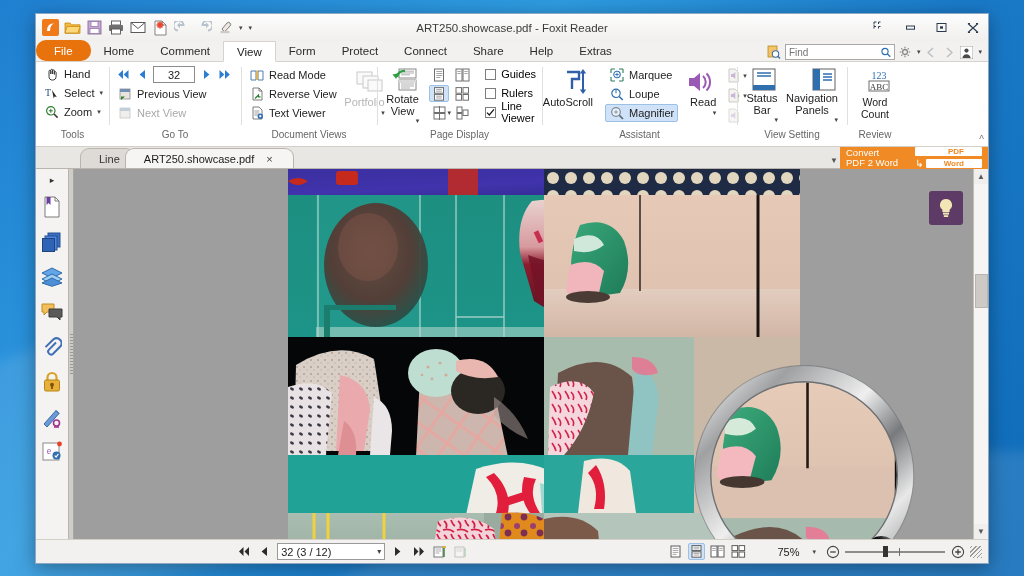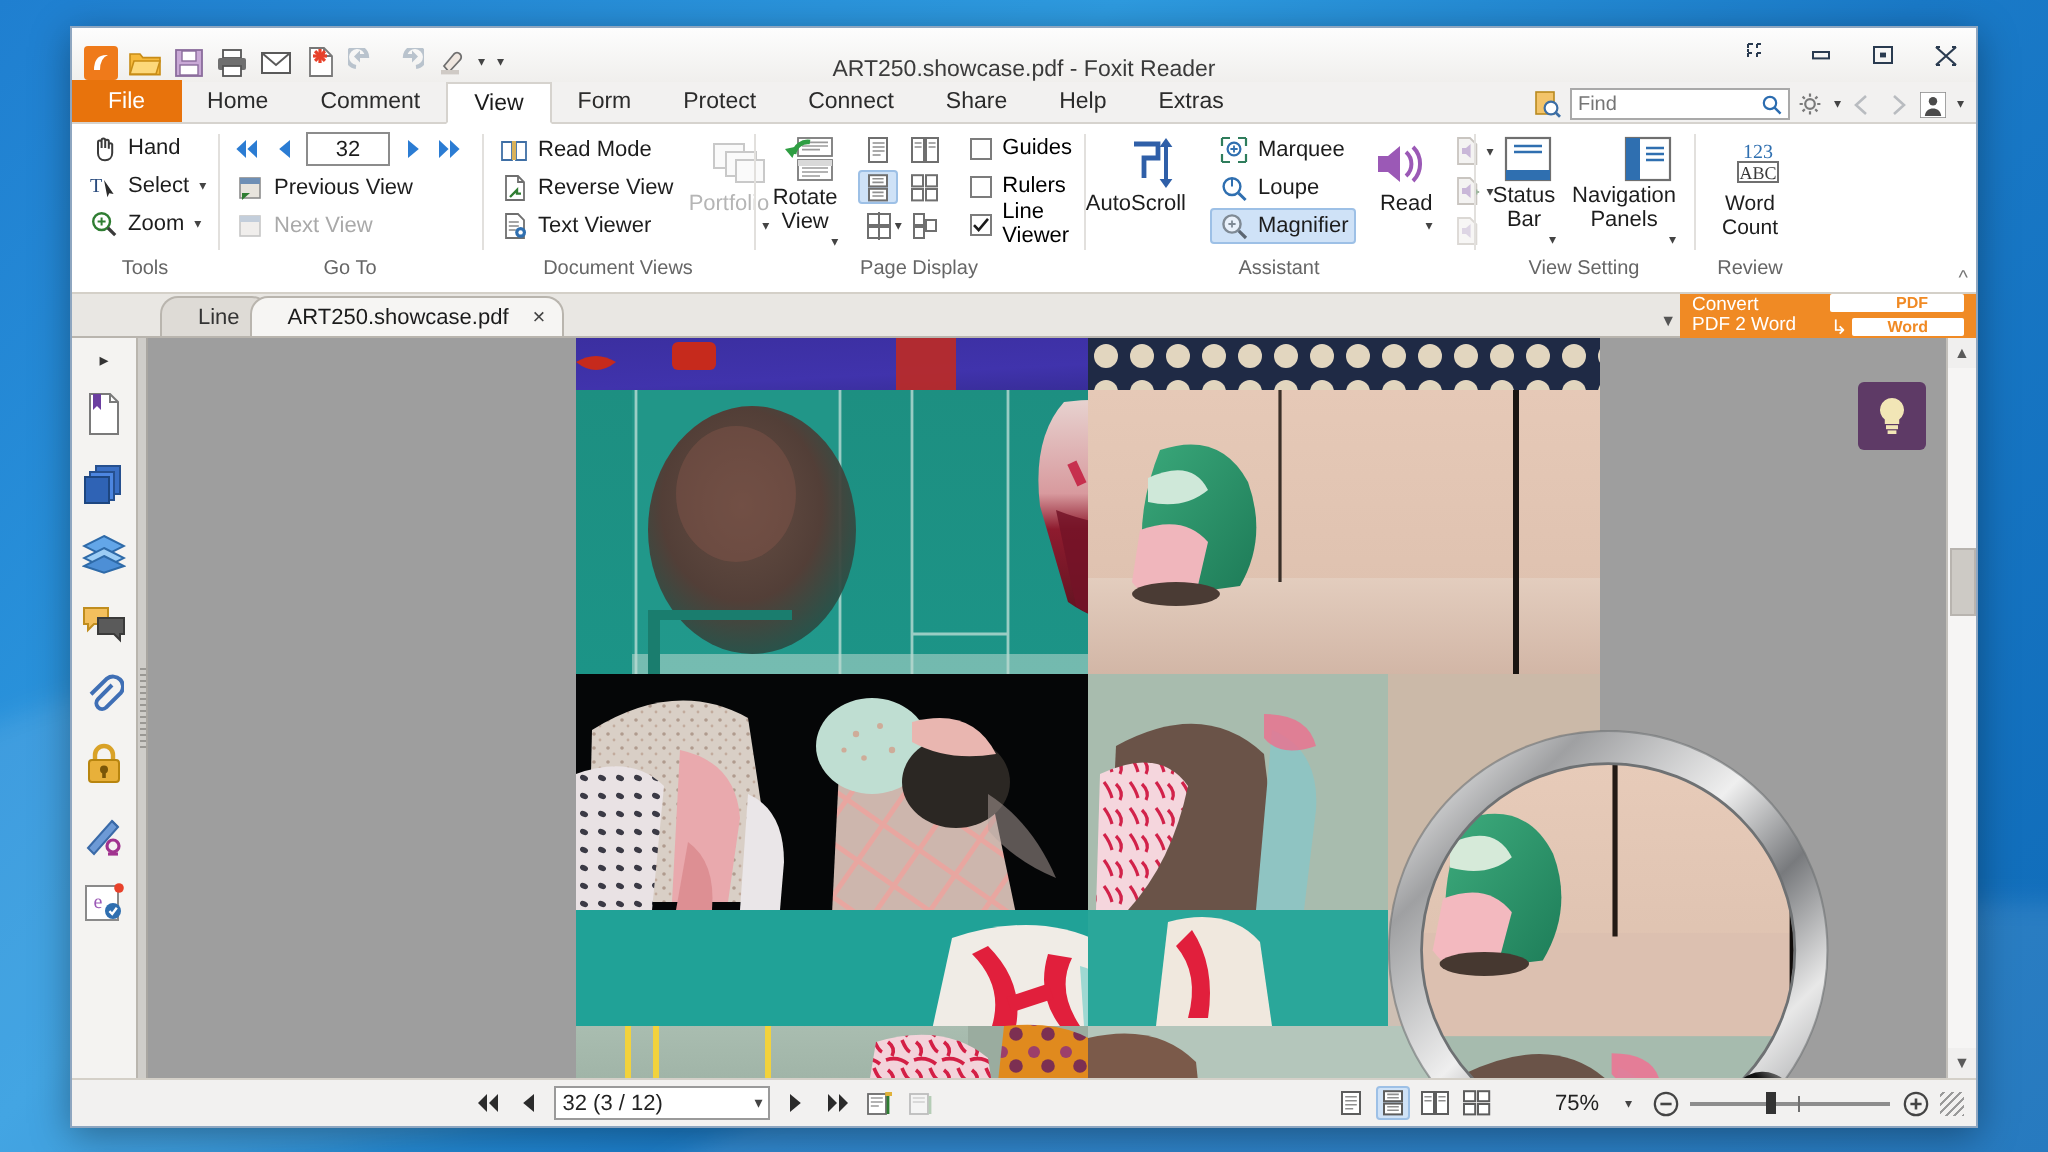--- a/index.html
+++ b/index.html
@@ -16,32 +16,32 @@
 
   
   .window{
     position:absolute; left:35px; top:13px; width:954px; height:551px;
     background:#f2f1f0; border:1px solid #8ea6c0;
     box-shadow:0 4px 18px rgba(0,0,0,.35);
     display:flex; flex-direction:column;
   }
 
   
-  .titlebar{height:27px; background:linear-gradient(#fdfdfd,#f0efed); position:relative; display:flex; align-items:flex-end;}
+  .titlebar{height:27px; background:linear-gradient(#fdfdfd,#f0efed); position:relative; display:flex; align-items:center;}
   .qat{display:flex; align-items:center; gap:2px; padding-left:4px;}
   .qicon{width:20px;height:20px;display:flex;align-items:center;justify-content:center;border-radius:2px;}
   .qicon svg{display:block;}
   .title-text{position:absolute; left:0; right:0; text-align:center; font-size:11.5px; color:#3b3b3b;}
   .wbtns{margin-left:auto; display:flex; align-items:center; height:100%;}
   .wbtn{width:31px;height:26px;display:flex;align-items:center;justify-content:center;color:#2a3b50;}
 
   
   .tabstrip{height:21px; background:#f2f1f0; display:flex; align-items:flex-end; border-bottom:1px solid #d6d3ce; position:relative;}
   .mtab{height:21px; padding:0 13px; display:flex; align-items:center; font-size:11.5px; color:#2b2b2b; cursor:default;}
-  .mtab.file{background:#e8730c; color:#fff; font-weight:normal; padding:0 18px;}
+  .mtab.file{background:#e8730c; color:#fff; font-weight:normal; padding:0 18px;border-radius:10px;}
   .mtab.active{background:#fff; border:1px solid #d6d3ce; border-bottom:1px solid #fff; position:relative; top:1px; color:#1b1b1b;}
   .find-wrap{margin-left:auto; display:flex; align-items:center; gap:3px; padding-right:6px; padding-bottom:1px;}
   .find-box{width:110px;height:16px;background:#fff;border:1px solid #a9a9a9;display:flex;align-items:center;padding:0 3px;}
   .find-box input{border:0;outline:0;font-size:10px;width:92px;color:#333;font-family:"Liberation Sans",sans-serif;background:transparent;}
   .mini{width:15px;height:15px;display:flex;align-items:center;justify-content:center;}
 
   
   .ribbon{height:85px; background:#fff; border-bottom:1px solid #d4d0c8; display:flex; position:relative; font-size:11px;}
   .grp{height:79px; display:flex; flex-direction:column; position:relative; padding:3px 4px 0 4px;}
   .grp + .grp::before{content:"";position:absolute;left:0;top:5px;bottom:16px;width:1px;background:#e2e0dd;}
@@ -63,21 +63,21 @@
   .pg.sel{background:#cfe2f7;border-color:#9dc0e6;}
   .chk{display:flex;align-items:center;gap:5px;height:18px;padding:0 2px;}
   .cbox{width:11px;height:11px;border:1px solid #7c7c7c;background:#fff;display:flex;align-items:center;justify-content:center;}
   .collapse{position:absolute;right:4px;bottom:1px;font-size:10px;color:#777;}
 
   
   .doctabs{height:22px;background:#e9e7e3;display:flex;align-items:flex-end;position:relative;border-bottom:1px solid #b9b5ae;}
   .dtab{height:20px;padding:0 14px 0 18px;display:flex;align-items:center;font-size:11px;color:#333;
         background:#dedbd6;border:1px solid #b9b5ae;border-bottom:none;
         border-radius:9px 9px 0 0; margin-right:-10px;}
-  .dtab.active{background:#f6f5f3;color:#1b1b1b;z-index:3;padding-right:8px;}
+  .dtab.active{background:#f6f5f3;color:#1b1b1b;z-index:3;padding-right:20px;}
   .dtab .x{margin-left:12px;font-size:11px;color:#444;}
   .dtabs-caret{position:absolute;right:150px;bottom:3px;font-size:8px;color:#555;}
   .promo{position:absolute;right:0;top:0;height:22px;width:148px;background:#f08a24;color:#fff;display:flex;align-items:center;gap:5px;padding-left:6px;}
   .promo-txt{font-size:9.5px;line-height:10.5px;}
   .badge{background:#fff;color:#f08a24;font-size:8px;padding:0 18px;border-radius:1px;font-weight:bold;}
 
   
   .main{flex:1;display:flex;position:relative;background:#9e9e9e;overflow:hidden;}
   .navpanel{width:33px;background:#f4f3f1;border-right:1px solid #b9b5ae;display:flex;flex-direction:column;align-items:center;padding-top:4px;gap:5px;}
   .navpanel .arrowcell{height:14px;display:flex;align-items:center;justify-content:center;width:100%;}

